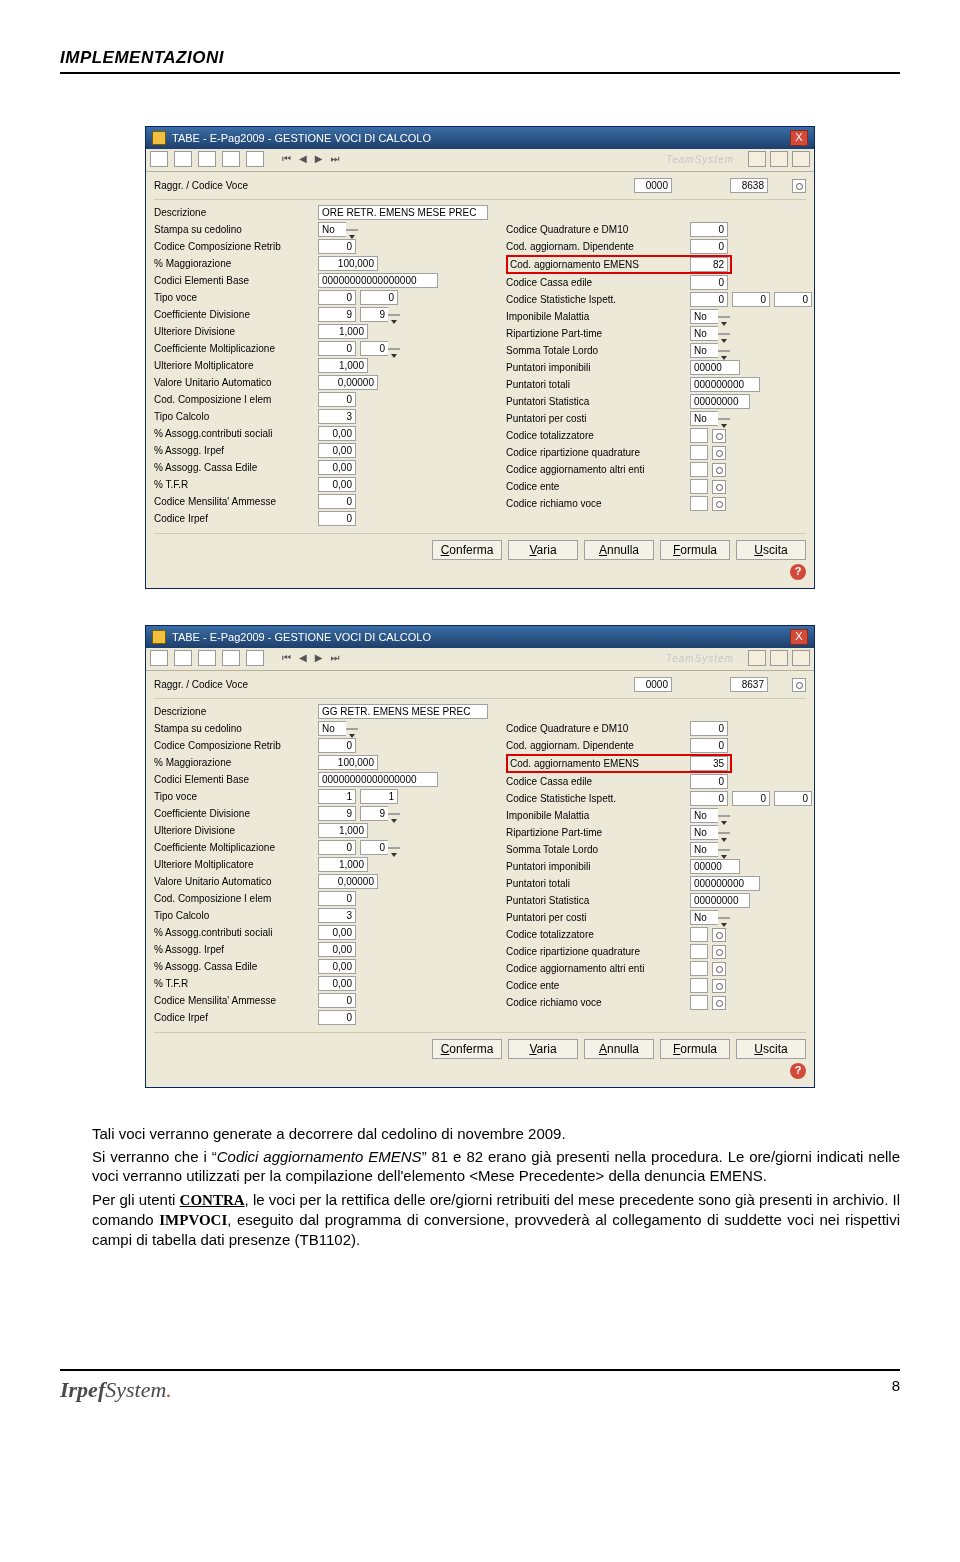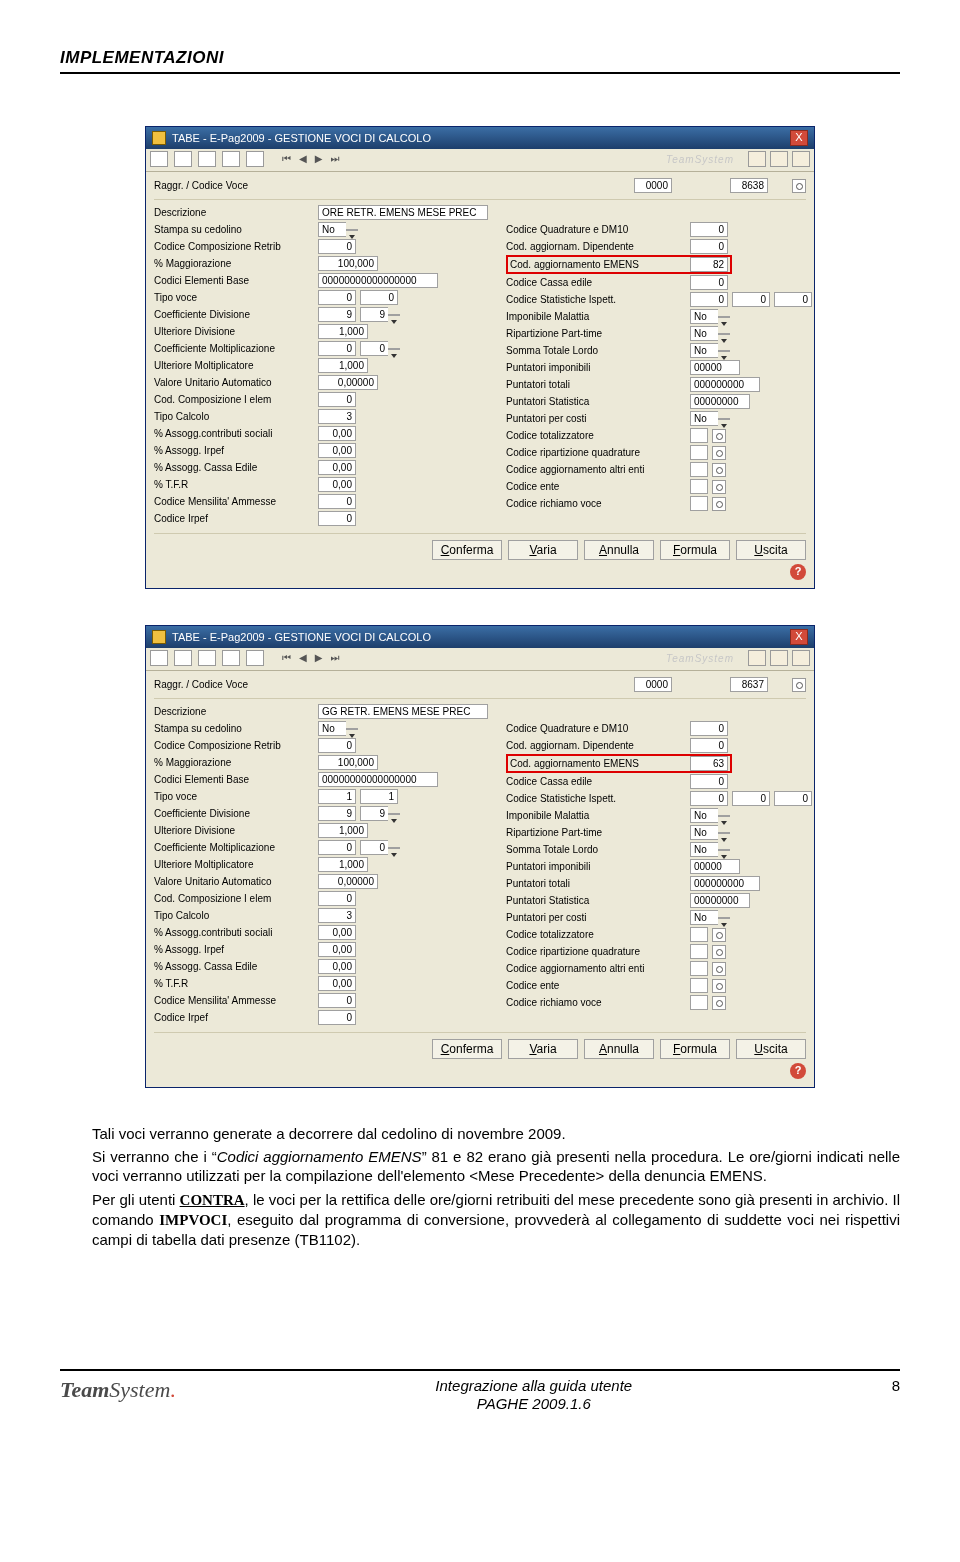--- a/index.html
+++ b/index.html
@@ -422,21 +422,21 @@
               <span class="label">Codice Quadrature e DM10</span>
               <span class="field num">0</span>
             </div>
           <div class="frow">
               <span class="label">Cod. aggiornam. Dipendente</span>
               <span class="field num">0</span>
             </div>
           <div class="frow">
               <span class="red-rect">
                 <span class="label" style="width:174px">Cod. aggiornamento EMENS</span>
-                <span class="field num">63</span>
+                <span class="field num">35</span>
               </span>
             </div>
           <div class="frow">
               <span class="label">Codice Cassa edile</span>
               <span class="field num">0</span>
             </div>
           <div class="frow">
               <span class="label">Codice Statistiche Ispett.</span>
               <span class="field num">0</span>
               <span class="field num">0</span>
@@ -528,21 +528,17 @@
       <span>Si verranno che i “</span><em class="codici">Codici aggiornamento EMENS</em><span>” 81 e 82 erano già presenti nella procedura. Le ore/giorni indicati nelle voci verranno utilizzati per la compilazione dell'elemento &lt;Mese Precedente&gt; della denuncia EMENS.</span>
     </p>
     <p>
       <span>Per gli utenti </span><span class="bold" style="text-decoration:underline">CONTRA</span><span>, le voci per la rettifica delle ore/giorni retribuiti del mese precedente sono già presenti in archivio. Il comando </span><span class="bold">IMPVOCI</span><span>, eseguito dal programma di conversione, provvederà al collegamento di suddette voci nei rispettivi campi di tabella dati presenze (TB1102).</span>
     </p>
   </div>
 
   <hr class="hr-bottom">
   <div class="footer">
     <div class="logo">
-      <span class="bold">Team</span><span>System</span><span class="dot">.</span>
-    </div>
-    <div class="footer-center">
-      <div>Integrazione alla guida utente</div>
-      <div>PAGHE 2009.1.6</div>
+      <span class="bold">Irpef</span><span>System</span><span class="dot">.</span>
     </div>
     <div class="page-num">8</div>
   </div>
 </div>
 
 </body></html>

